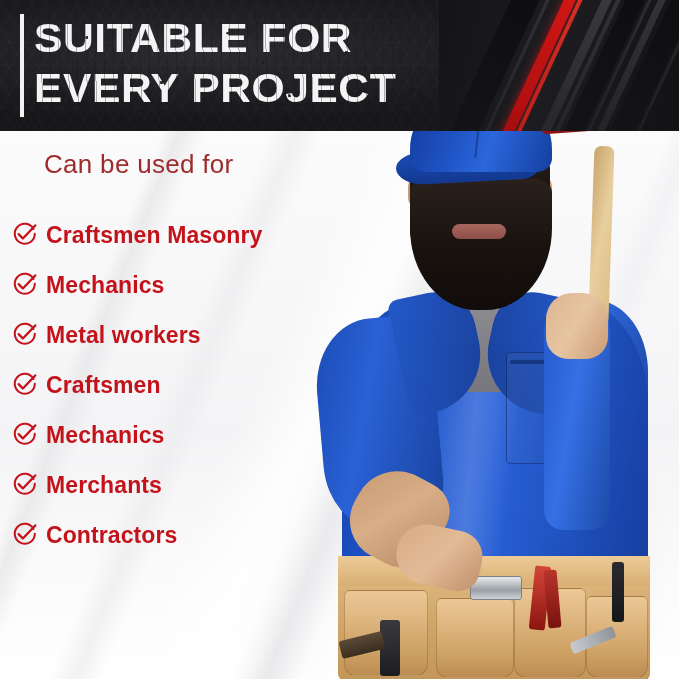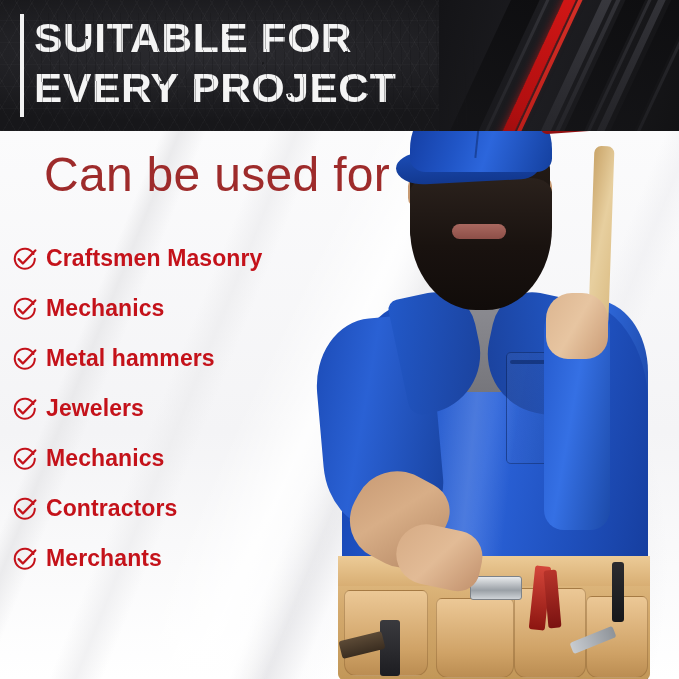--- a/index.html
+++ b/index.html
@@ -152,38 +152,38 @@
       radial-gradient(circle at 20% 85%, rgba(23,23,26,0.9) 0 1.2px, transparent 1.4px),
       radial-gradient(circle at 52% 45%, rgba(23,23,26,0.85) 0 1.1px, transparent 1.3px),
       repeating-linear-gradient(88deg, rgba(23,23,26,0.35) 0 1px, transparent 1px 9px);
     mix-blend-mode:normal;
     opacity:0.9;
   }
 
   
   .subhead {
     position:absolute;
-    left:44px; top:153px;
+    left:44px; top:142px;
     color:#9e2b2b;
     font-family:"Liberation Sans", sans-serif;
     font-weight:300;
-    font-size:48px;
+    font-size:26px;
     line-height:44px;
     letter-spacing:0.3px;
     white-space:nowrap;
   }
 
   .list {
     position:absolute;
     left:12px; top:222px;
     width:330px;
   }
   .list-item {
     display:flex;
-    align-items:flex-end;
+    align-items:flex-start;
     height:50px;
     gap:9px;
   }
   .check-icon { width:25px; height:25px; flex:0 0 25px; display:block; }
   .item-label {
     color:#c4121a;
     font-family:"Liberation Sans", sans-serif;
     font-weight:bold;
     font-size:23px;
     letter-spacing:0.1px;
@@ -588,50 +588,50 @@
       <path d="M6.9 12.6 L11.3 17.2 L24.2 3.6" fill="none" stroke="#c4121a" stroke-width="2.4" stroke-linecap="round" stroke-linejoin="round"></path>
     </svg>
     <span class="item-label">Mechanics</span>
   </div>
 
   <div class="list-item">
     <svg class="check-icon" viewBox="0 0 26 26">
       <path d="M22.4 7.2a10.4 10.4 0 1 0 1.3 5.0" fill="none" stroke="#c4121a" stroke-width="2.1" stroke-linecap="round"></path>
       <path d="M6.9 12.6 L11.3 17.2 L24.2 3.6" fill="none" stroke="#c4121a" stroke-width="2.4" stroke-linecap="round" stroke-linejoin="round"></path>
     </svg>
-    <span class="item-label">Metal hammers</span>
+    <span class="item-label">Metal workers</span>
   </div>
 
   <div class="list-item">
     <svg class="check-icon" viewBox="0 0 26 26">
       <path d="M22.4 7.2a10.4 10.4 0 1 0 1.3 5.0" fill="none" stroke="#c4121a" stroke-width="2.1" stroke-linecap="round"></path>
       <path d="M6.9 12.6 L11.3 17.2 L24.2 3.6" fill="none" stroke="#c4121a" stroke-width="2.4" stroke-linecap="round" stroke-linejoin="round"></path>
     </svg>
-    <span class="item-label">Jewelers</span>
+    <span class="item-label">Craftsmen</span>
   </div>
 
   <div class="list-item">
     <svg class="check-icon" viewBox="0 0 26 26">
       <path d="M22.4 7.2a10.4 10.4 0 1 0 1.3 5.0" fill="none" stroke="#c4121a" stroke-width="2.1" stroke-linecap="round"></path>
       <path d="M6.9 12.6 L11.3 17.2 L24.2 3.6" fill="none" stroke="#c4121a" stroke-width="2.4" stroke-linecap="round" stroke-linejoin="round"></path>
     </svg>
     <span class="item-label">Mechanics</span>
   </div>
 
   <div class="list-item">
     <svg class="check-icon" viewBox="0 0 26 26">
       <path d="M22.4 7.2a10.4 10.4 0 1 0 1.3 5.0" fill="none" stroke="#c4121a" stroke-width="2.1" stroke-linecap="round"></path>
       <path d="M6.9 12.6 L11.3 17.2 L24.2 3.6" fill="none" stroke="#c4121a" stroke-width="2.4" stroke-linecap="round" stroke-linejoin="round"></path>
     </svg>
-    <span class="item-label">Contractors</span>
+    <span class="item-label">Merchants</span>
   </div>
 
   <div class="list-item">
     <svg class="check-icon" viewBox="0 0 26 26">
       <path d="M22.4 7.2a10.4 10.4 0 1 0 1.3 5.0" fill="none" stroke="#c4121a" stroke-width="2.1" stroke-linecap="round"></path>
       <path d="M6.9 12.6 L11.3 17.2 L24.2 3.6" fill="none" stroke="#c4121a" stroke-width="2.4" stroke-linecap="round" stroke-linejoin="round"></path>
     </svg>
-    <span class="item-label">Merchants</span>
+    <span class="item-label">Contractors</span>
   </div>
 
 </div>
 
 </div>
 
 </body></html>

